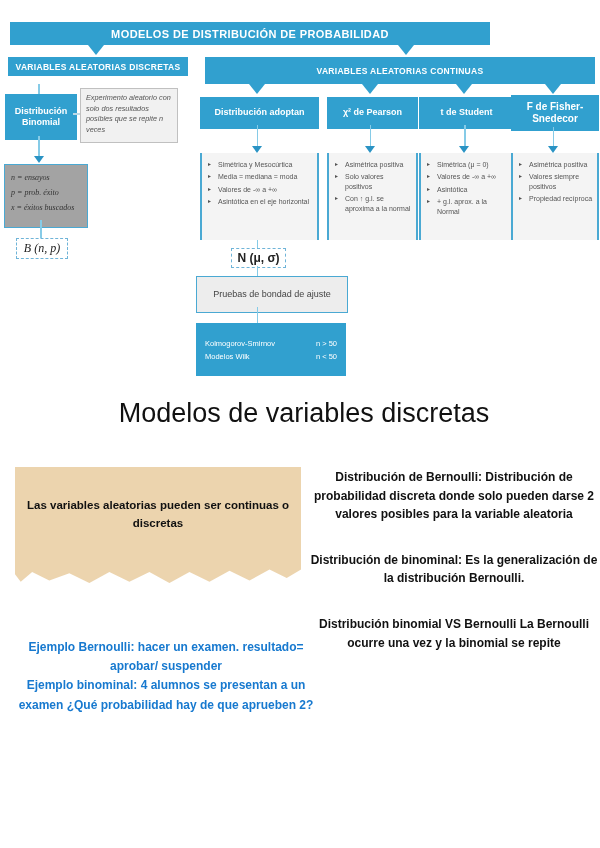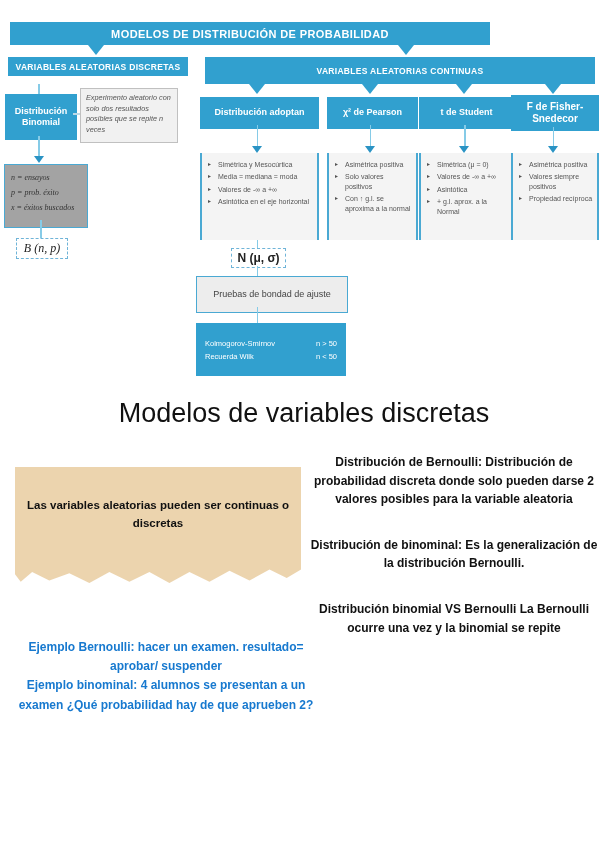--- a/index.html
+++ b/index.html
@@ -157,34 +157,34 @@
   <div class="abs pruebas" style="left:196px;top:276px;width:130px;height:31px">
     <span>Pruebas de bondad de ajuste</span>
   </div>
   <div class="vl" style="left:256.5px;top:307px;height:16px"></div>
   <div class="abs testsbox" style="left:196px;top:323px;width:132px;height:39px">
     <div class="testrow">
       <span>Kolmogorov-Smirnov</span>
       <span>n &gt; 50</span>
     </div>
     <div class="testrow">
-      <span>Recuerda Wilk</span>
+      <span>Modelos Wilk</span>
       <span>n &lt; 50</span>
     </div>
   </div>
 
   <div class="abs heading" style="left:4px;top:398px">Modelos de variables discretas</div>
 
   <div class="abs paper" style="left:15px;top:467px;width:286px;height:122px">
     <div class="papertext">
       <div>Las variables aleatorias pueden ser continuas o discretas</div>
     </div>
   </div>
 
-  <div class="abs defs" style="left:310px;top:453px;width:288px">
+  <div class="abs defs" style="left:310px;top:468px;width:288px">
     <p>Distribución de Bernoulli: Distribución de probabilidad discreta donde solo pueden darse 2 valores posibles para la variable aleatoria</p>
     <p>Distribución de binominal: Es la generalización de la distribución Bernoulli.</p>
     <p>Distribución binomial VS Bernoulli La Bernoulli ocurre una vez y la binomial se repite</p>
   </div>
 
   <div class="abs examples" style="left:18px;top:638px;width:296px">
     <div>Ejemplo Bernoulli: hacer un examen. resultado= aprobar/ suspender</div>
     <div>Ejemplo binominal: 4 alumnos se presentan a un examen ¿Qué probabilidad hay de que aprueben 2?</div>
   </div>
 

